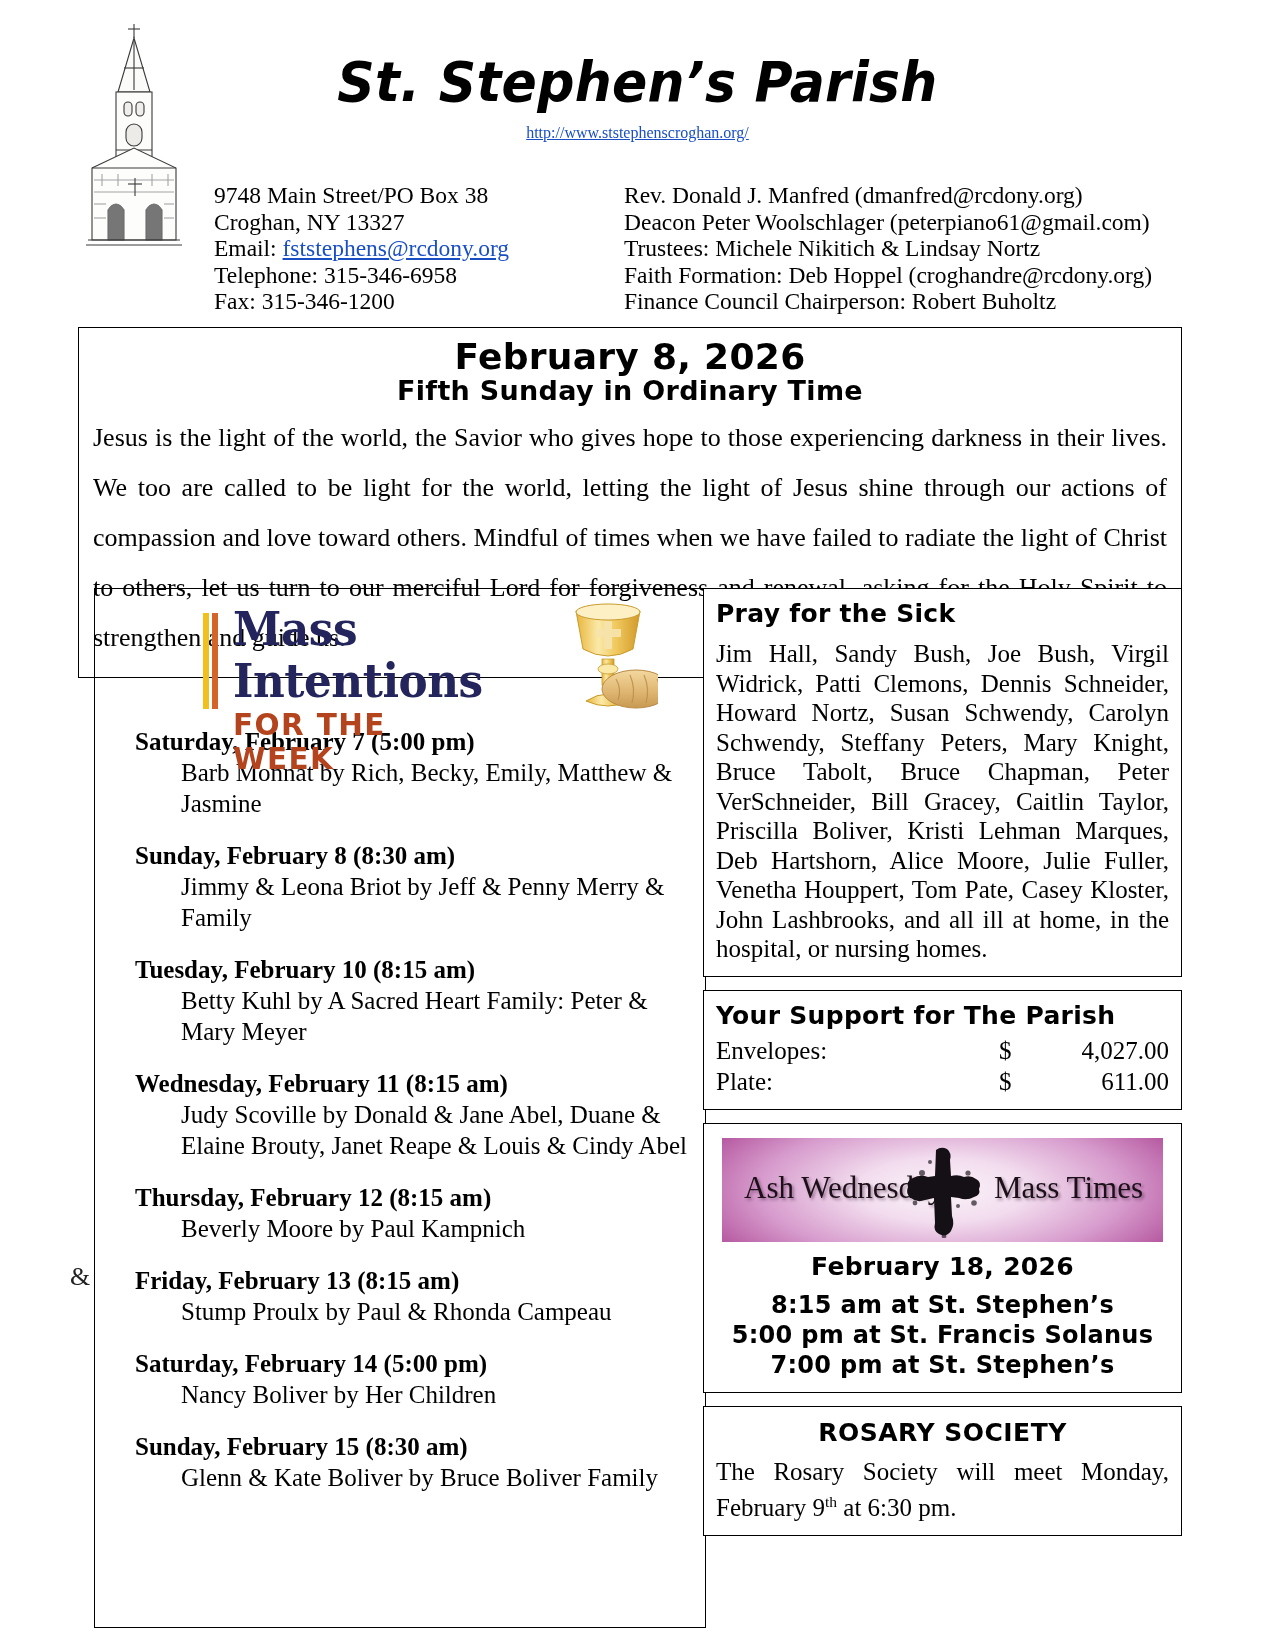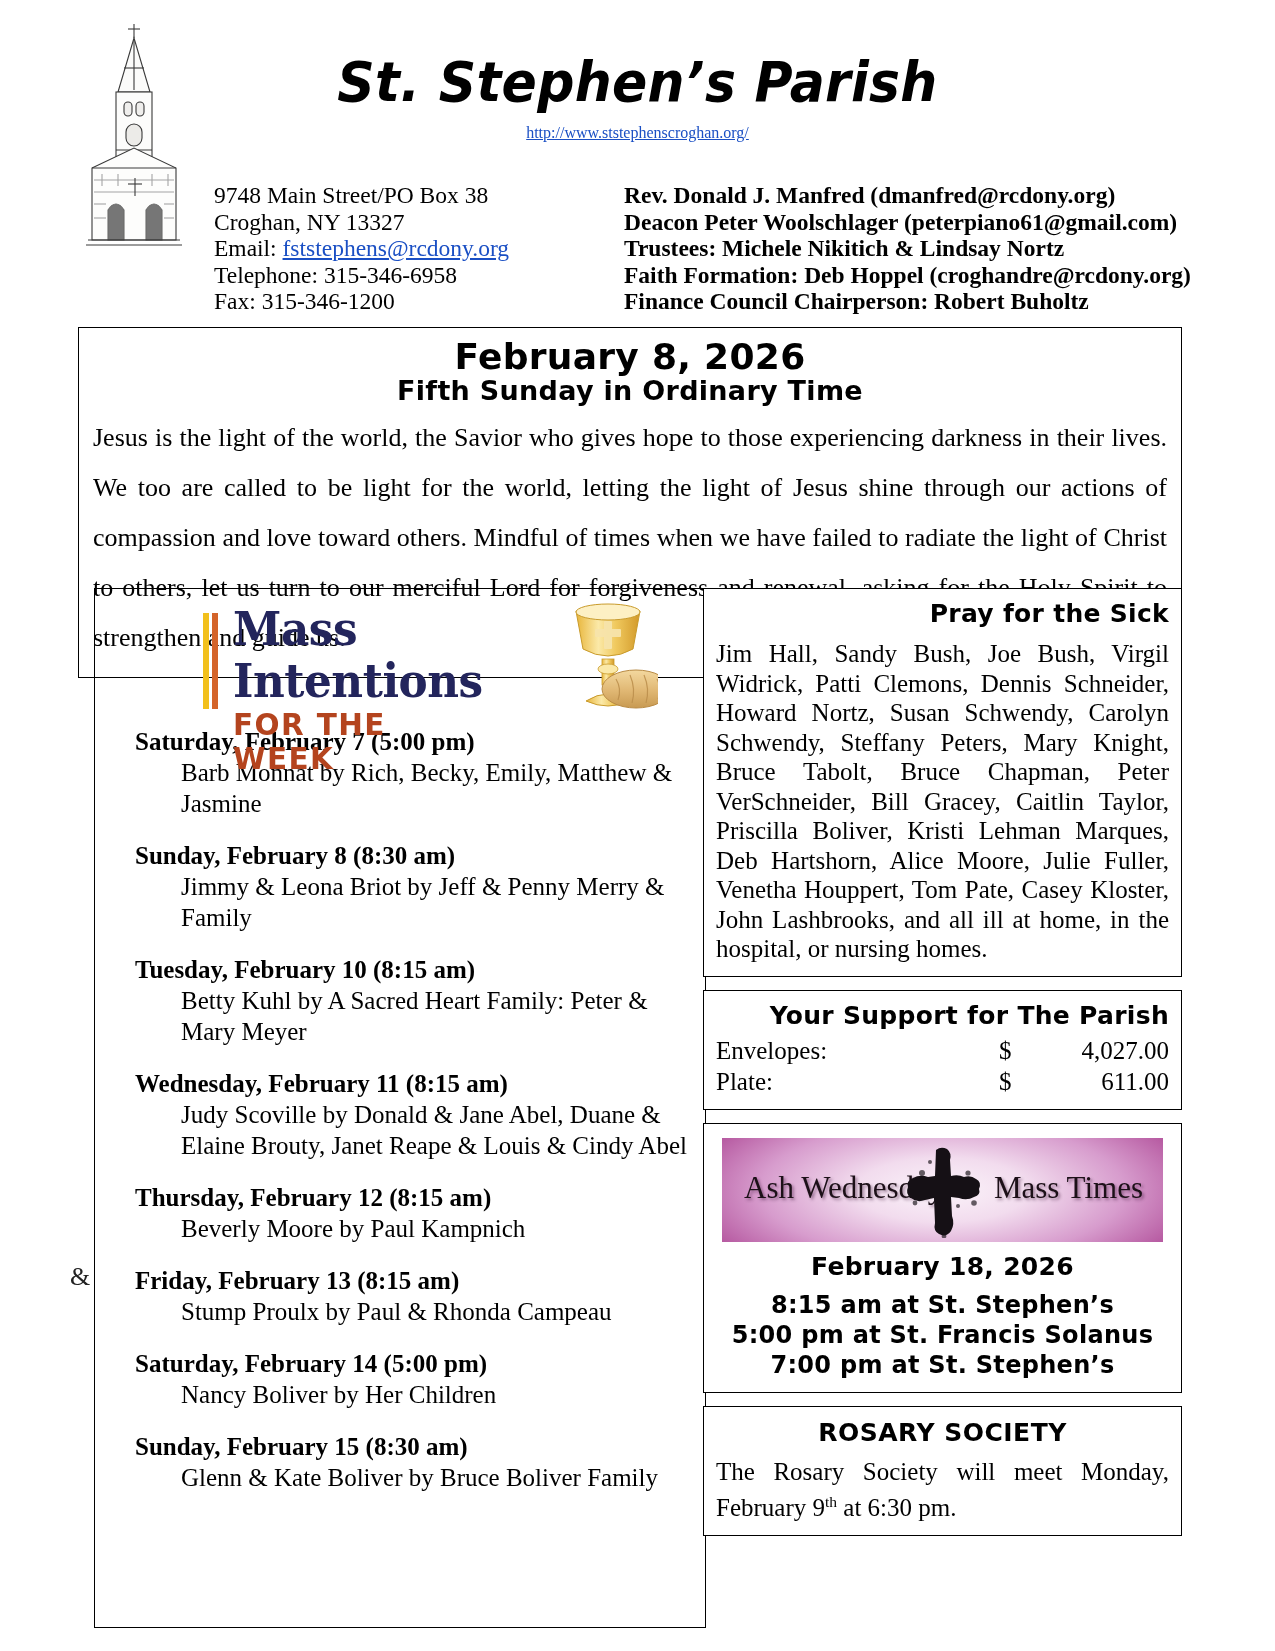--- a/index.html
+++ b/index.html
@@ -34,21 +34,21 @@
   }
   .contact{
     position:absolute; left:0; top:182px; width:1275px;
     display:flex;
   }
   .contact-left{
     width:410px; margin-left:214px;
     font-size:23.5px; line-height:26.5px;
   }
   .contact-right{
-    font-size:23.5px; line-height:26.5px;font-weight:bold;
+    font-size:23.5px; line-height:26.5px;
   }
   .contact div{ white-space:nowrap; }
 
   
   .feature-box{
     position:absolute; left:78px; top:327px; width:1104px;
     border:1.5px solid #000; box-sizing:border-box;
     padding:12px 14px 14px 14px;
   }
   .comic{
@@ -128,21 +128,21 @@
     padding-left:74px; text-indent:0;
   }
 
   
   .rbox{
     border:1.5px solid #000; box-sizing:border-box;
     margin-bottom:13px; padding:10px 12px 12px 12px;
     background:#fff;
   }
   .rbox-title{
-    text-align:right; font-size:25px; line-height:30px;
+    text-align:left; font-size:25px; line-height:30px;
     margin-bottom:4px;
   }
   .sick-text{
     font-size:25px; line-height:29.5px;
     text-align:justify; text-justify:inter-word;
     margin-top:10px;
   }
   .support-row{
     display:flex; justify-content:space-between;
     font-size:25px; line-height:31px;

